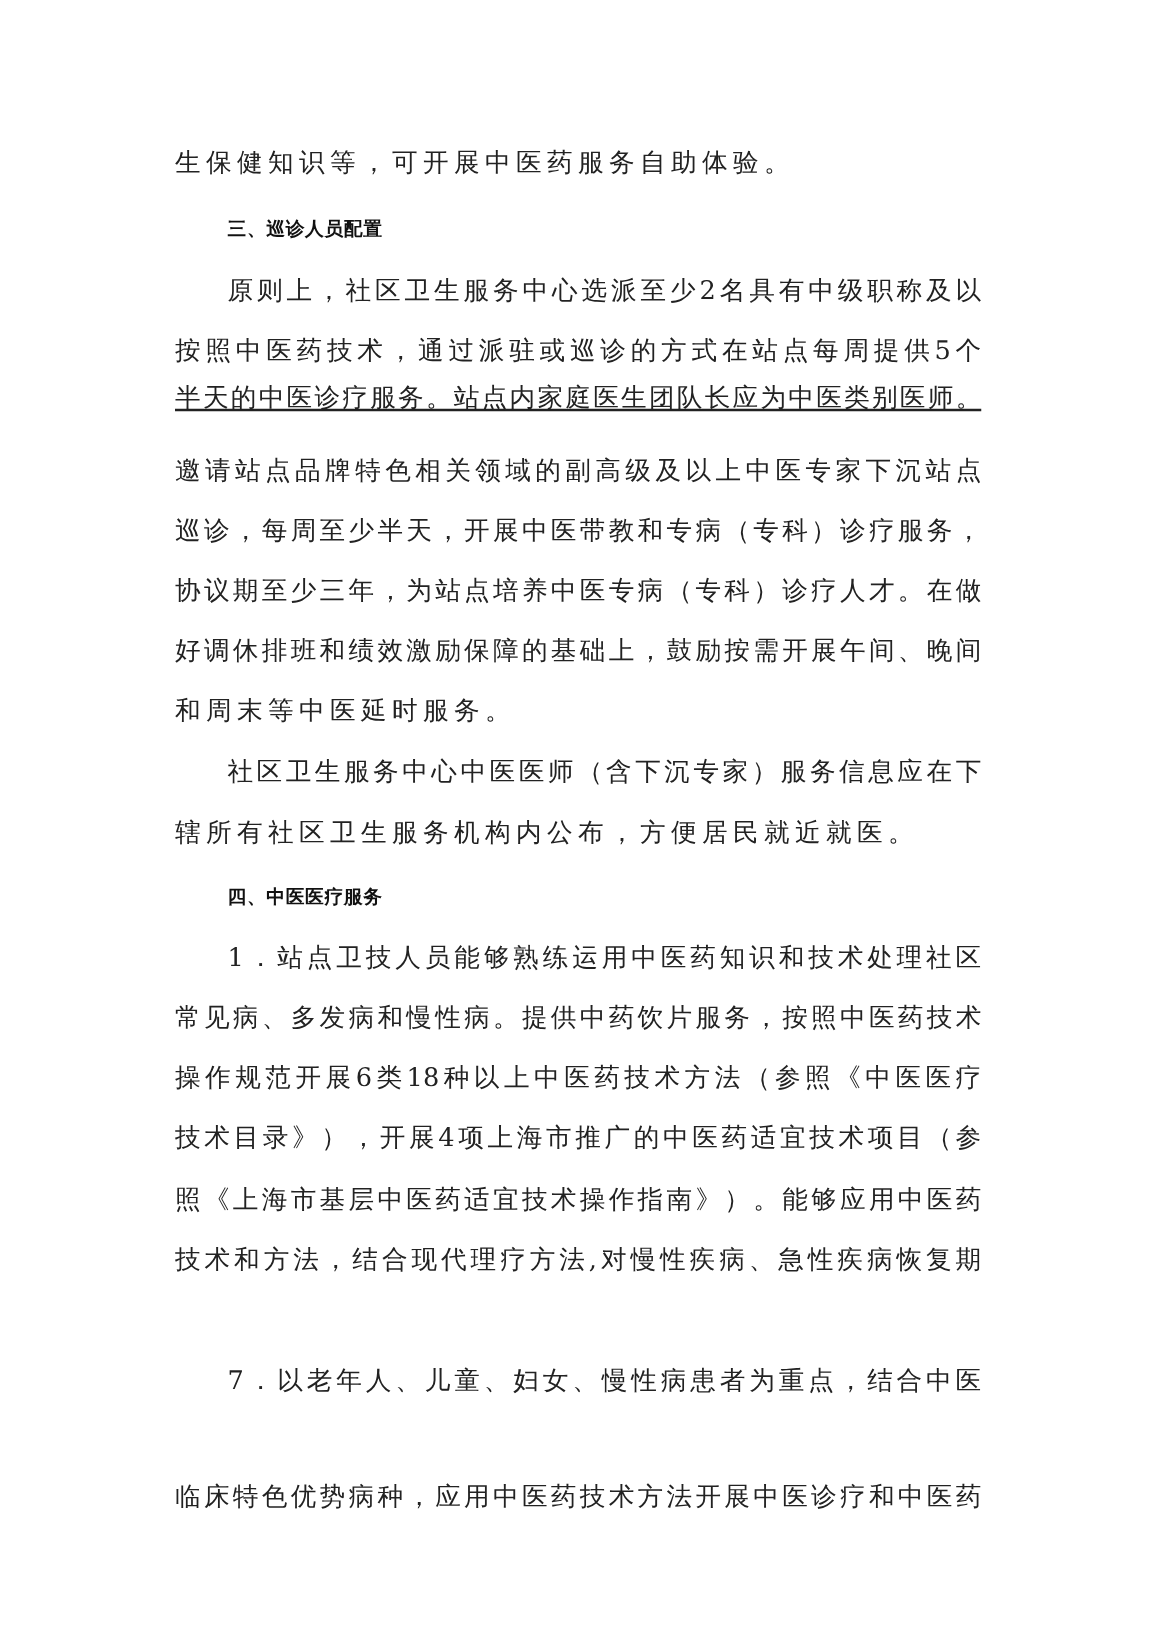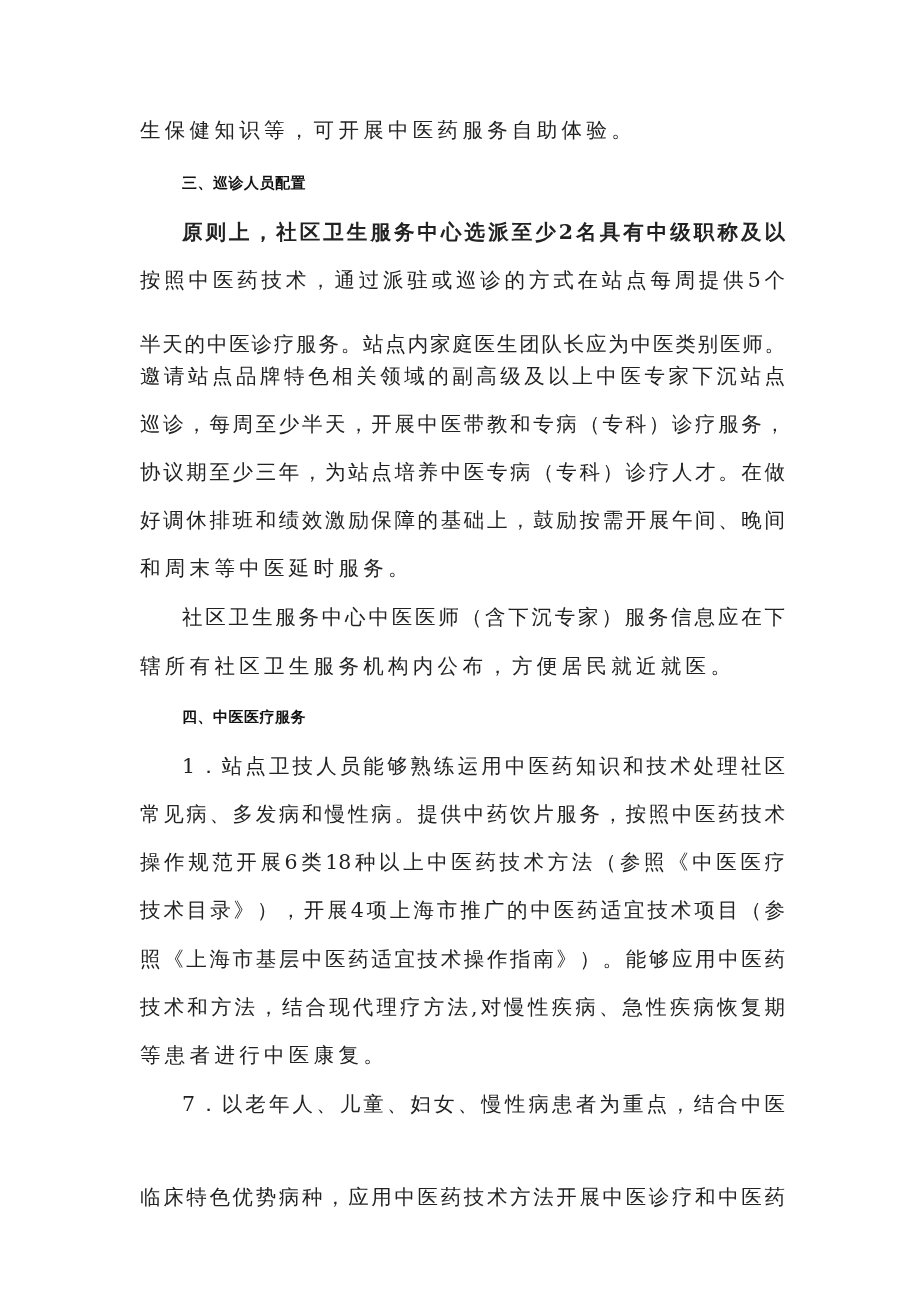--- a/index.html
+++ b/index.html
@@ -19,33 +19,32 @@
     font-weight:bold; font-size:15px; letter-spacing:0.5px; color:#111;
   }
   .line.justify { text-align-last:justify; text-align:justify; letter-spacing:0; }
 </style>
 </head>
 <body>
 
 <div class="page">
   <div class="line" style="top:115px;">生保健知识等，可开展中医药服务自助体验。</div>
   <div class="line heading" style="top:168px;">三、巡诊人员配置</div>
-  <div class="line indent justify" style="top:217px;font-weight:bold;">原则上，社区卫生服务中心选派至少2名具有中级职称及以</div>
+  <div class="line indent justify" style="top:217px;">原则上，社区卫生服务中心选派至少2名具有中级职称及以</div>
   <div class="line justify" style="top:265px;">按照中医药技术，通过派驻或巡诊的方式在站点每周提供5个</div>
-  <div class="line justify" style="top:329px;">半天的中医诊疗服务。站点内家庭医生团队长应为中医类别医师。</div>
+  <div class="line justify" style="top:303px;text-decoration:underline;">半天的中医诊疗服务。站点内家庭医生团队长应为中医类别医师。</div>
   <div class="line justify" style="top:409px;">巡诊，每周至少半天，开展中医带教和专病（专科）诊疗服务，</div>
   <div class="line justify" style="top:361px;">邀请站点品牌特色相关领域的副高级及以上中医专家下沉站点</div>
   <div class="line justify" style="top:457px;">协议期至少三年，为站点培养中医专病（专科）诊疗人才。在做</div>
   <div class="line justify" style="top:505px;">好调休排班和绩效激励保障的基础上，鼓励按需开展午间、晚间</div>
   <div class="line" style="top:553px;">和周末等中医延时服务。</div>
   <div class="line indent justify" style="top:602px;">社区卫生服务中心中医医师（含下沉专家）服务信息应在下</div>
   <div class="line" style="top:651px;">辖所有社区卫生服务机构内公布，方便居民就近就医。</div>
   <div class="line heading" style="top:702px;">四、中医医疗服务</div>
   <div class="line indent justify" style="top:751px;">1．站点卫技人员能够熟练运用中医药知识和技术处理社区</div>
   <div class="line justify" style="top:799px;">常见病、多发病和慢性病。提供中药饮片服务，按照中医药技术</div>
   <div class="line justify" style="top:847px;">操作规范开展6类18种以上中医药技术方法（参照《中医医疗</div>
   <div class="line justify" style="top:895px;">技术目录》），开展4项上海市推广的中医药适宜技术项目（参</div>
   <div class="line justify" style="top:944px;">照《上海市基层中医药适宜技术操作指南》）。能够应用中医药</div>
   <div class="line justify" style="top:992px;">技术和方法，结合现代理疗方法,对慢性疾病、急性疾病恢复期</div>
-  <div class="line" style="top:1040px;">等患者进行中医康复。</div>
   <div class="line indent justify" style="top:1089px;">7．以老年人、儿童、妇女、慢性病患者为重点，结合中医</div>
   <div class="line justify" style="top:1138px;margin-top:44px;">临床特色优势病种，应用中医药技术方法开展中医诊疗和中医药</div>
 </div>
 
 </body></html>

